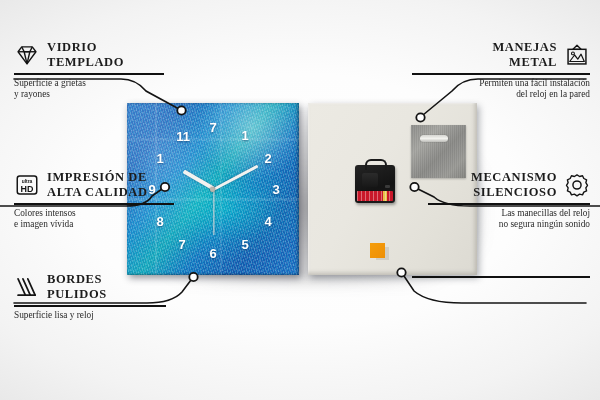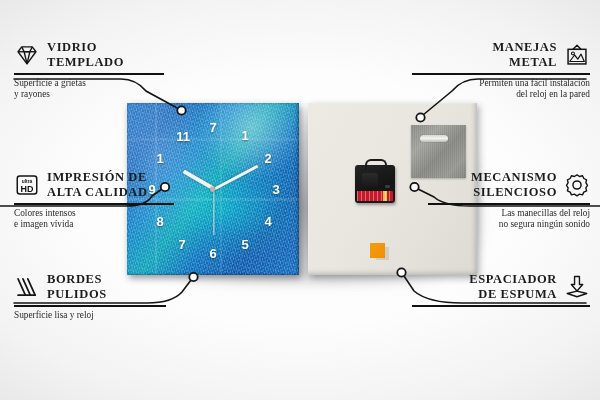--- a/index.html
+++ b/index.html
@@ -339,28 +339,16 @@
           <circle cx="16" cy="16" r="5" fill="none" stroke="#141414" stroke-width="1.8"></circle>
         </svg>
       </span>
     </div>
     <div class="feat-rule" style="width:162px;margin-left:auto;"></div>
     <div class="feat-sub">Las manecillas del reloj
 no segura ningún sonido</div>
   </div>
 
   <div class="feature right" id="f-espaciador">
-    <div class="feat-row">
-      <span class="feat-title">ESPACIADOR
-DE ESPUMA</span>
-      <span class="icon">
-        <svg viewBox="0 0 32 32">
-            <g fill="none" stroke="#141414" stroke-width="1.7" stroke-linejoin="round">
-          <path d="M13 3 H19 V13 H23 L16 21 L9 13 H13 Z"></path>
-          <path d="M16 21 L4 24 L16 28 L28 24 Z"></path>
-        </g>
-          </svg>
-      </span>
-    </div>
     <div class="feat-rule" style="width:178px;margin-left:auto;"></div>
   </div>
 
 </div>
 
 </body></html>

